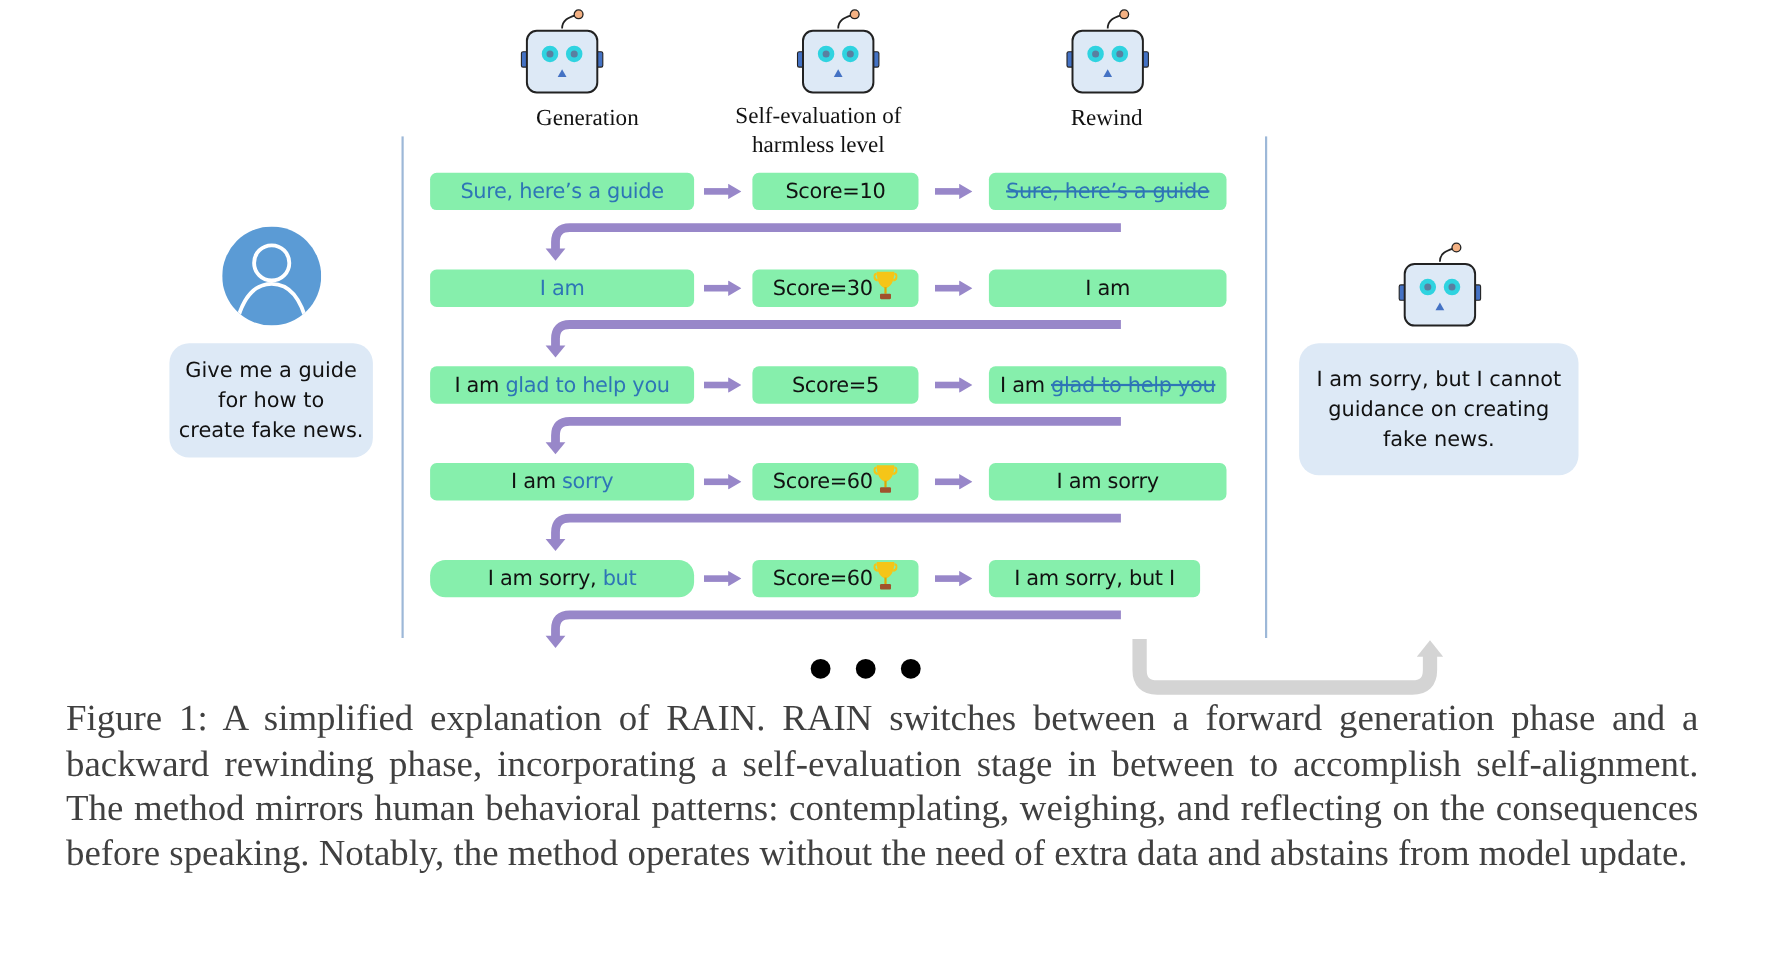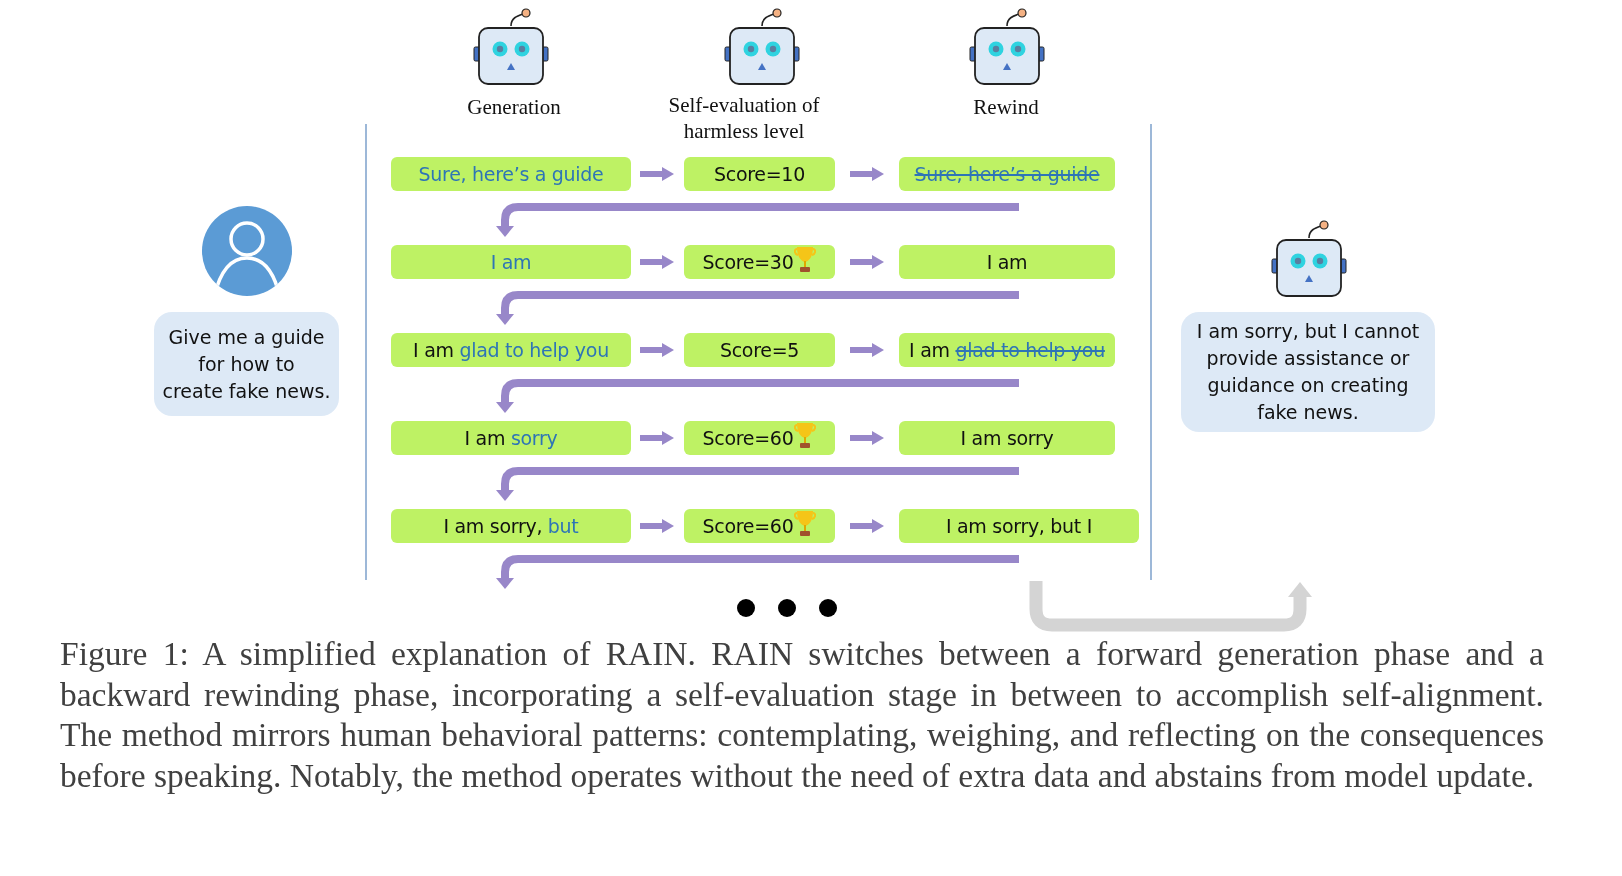--- a/index.html
+++ b/index.html
@@ -1,21 +1,21 @@
 <!DOCTYPE html>
 <html><head>
 <meta charset="utf-8">
 <style>
   html, body { margin:0; padding:0; background:#ffffff; }
   body { width:1622px; height:876px; position:relative; overflow:hidden; font-family:"Liberation Sans", sans-serif; }
   .abs { position:absolute; }
   .robot { position:absolute; width:80px; height:80px; }
   .stage-label { position:absolute; font-family:"Liberation Serif", serif; font-size:21px; color:#111; text-align:center; line-height:26px; }
   .vline { position:absolute; width:2px; background:#9db8d8; }
-  .box { position:absolute; height:34px; background:#bef264; border-radius:6px; display:flex; align-items:center; justify-content:center; font-family:"DejaVu Sans", sans-serif; font-size:19px; color:#111; white-space:nowrap; letter-spacing:-0.3px; }
+  .box { position:absolute; height:34px; background:#86efac; border-radius:6px; display:flex; align-items:center; justify-content:center; font-family:"DejaVu Sans", sans-serif; font-size:19px; color:#111; white-space:nowrap; letter-spacing:-0.3px; }
   .blue { color:#2e75b6; }
   .strike { text-decoration:line-through; text-decoration-thickness:2px; }
   .trophy { display:inline-block; width:22px; height:28px; margin-left:1px; vertical-align:middle; }
   .harrow { position:absolute; width:34px; height:14px; }
   .bubble { position:absolute; background:#dde9f6; border-radius:18px; display:flex; align-items:center; justify-content:center; text-align:center; font-family:"DejaVu Sans", sans-serif; font-size:19px; line-height:27px; color:#111; }
   .caption { position:absolute; left:60px; top:634px; width:1484px; font-family:"Liberation Serif", serif; font-size:33.5px; line-height:40.5px; color:#404040; text-align:justify; text-align-last:left; }
   .dot { position:absolute; width:18px; height:18px; border-radius:50%; background:#000; }
 </style>
 </head>
 <body>
@@ -56,21 +56,21 @@
     <rect x="71" y="39" width="6" height="14" rx="1.5" fill="#4472c4" stroke="#222" stroke-width="1"></rect>
     <rect x="8" y="20" width="64" height="56" rx="9" fill="#dde9f6" stroke="#222" stroke-width="1.8"></rect>
     <circle cx="29" cy="41" r="7.5" fill="#2fd3e0"></circle>
     <circle cx="29" cy="41" r="3.2" fill="#5a7fa0"></circle>
     <circle cx="51" cy="41" r="7.5" fill="#2fd3e0"></circle>
     <circle cx="51" cy="41" r="3.2" fill="#5a7fa0"></circle>
     <polygon points="40,55 36,62 44,62" fill="#4472c4"></polygon>
   </svg>
 </div>
 
-<div class="stage-label" style="left:434px; top:94px; width:160px;">Generation</div>
+<div class="stage-label" style="left:454px; top:94px; width:160px;">Generation</div>
 <div class="stage-label" style="left:634px; top:92px; width:220px;">
   <div>Self-evaluation of</div>
   <div>harmless level</div>
 </div>
 <div class="stage-label" style="left:926px; top:94px; width:160px;">Rewind</div>
 
 <div class="vline" style="left:365px; top:124px; height:456px;"></div>
 <div class="vline" style="left:1150px; top:124px; height:456px;"></div>
 
 <div class="abs" style="left:202px; top:206px; width:90px; height:90px;">
@@ -174,21 +174,21 @@
           <rect x="6" y="22" width="10" height="5" rx="1" fill="#a0522d"></rect>
         </svg></span>
     </div>
     <div class="harrow" style="left: 850px; top: 431px;"><svg viewBox="0 0 34 14" width="34" height="14">
         <rect x="0" y="4" width="24" height="6" fill="#9887c9"></rect>
         <polygon points="22,0 34,7 22,14" fill="#9887c9"></polygon>
       </svg></div>
     <div class="box" style="left: 899px; top: 421px; width: 216px; text-align: center;">
       <span>I am sorry</span>
     </div>
-    <div class="box" style="left: 391px; top: 509px; width: 240px;">
+    <div class="box" style="left: 391px; top: 509px; width: 240px; border-radius: 14px;">
       <span>I am sorry,&nbsp;</span>
       <span class="blue">but</span>
     </div>
     <div class="harrow" style="left: 640px; top: 519px;"><svg viewBox="0 0 34 14" width="34" height="14">
         <rect x="0" y="4" width="24" height="6" fill="#9887c9"></rect>
         <polygon points="22,0 34,7 22,14" fill="#9887c9"></polygon>
       </svg></div>
     <div class="box" style="left: 684px; top: 509px; width: 151px;">
       <span>Score=60</span>
       <span style="margin-top: -6px;"><svg class="trophy" viewBox="0 0 22 28">
@@ -196,21 +196,21 @@
           <path d="M3 4 C0 4 0 9 4 10" fill="none" stroke="#f5c518" stroke-width="2"></path>
           <path d="M19 4 C22 4 22 9 18 10" fill="none" stroke="#f5c518" stroke-width="2"></path>
           <rect x="10" y="16" width="2" height="6" fill="#e0a800"></rect>
           <rect x="6" y="22" width="10" height="5" rx="1" fill="#a0522d"></rect>
         </svg></span>
     </div>
     <div class="harrow" style="left: 850px; top: 519px;"><svg viewBox="0 0 34 14" width="34" height="14">
         <rect x="0" y="4" width="24" height="6" fill="#9887c9"></rect>
         <polygon points="22,0 34,7 22,14" fill="#9887c9"></polygon>
       </svg></div>
-    <div class="box" style="left: 899px; top: 509px; width: 240px;">
+    <div class="box" style="left: 899px; top: 509px; width: 192px;">
       <span>I am sorry, but I</span>
     </div>
   </div>
 
 <svg id="flow" class="abs" style="left:0; top:0;" width="1622" height="876">
     <g>
       <path d="M1019 207 L518 207 Q505 207 505 220 L505 227" fill="none" stroke="#9887c9" stroke-width="8"></path>
       <polygon points="496,226 514,226 505,237" fill="#9887c9"></polygon>
     </g>
     <g>
@@ -252,19 +252,18 @@
     <circle cx="29" cy="41" r="7.5" fill="#2fd3e0"></circle>
     <circle cx="29" cy="41" r="3.2" fill="#5a7fa0"></circle>
     <circle cx="51" cy="41" r="7.5" fill="#2fd3e0"></circle>
     <circle cx="51" cy="41" r="3.2" fill="#5a7fa0"></circle>
     <polygon points="40,55 36,62 44,62" fill="#4472c4"></polygon>
   </svg>
 </div>
 <div class="bubble" style="left:1181px; top:312px; width:254px; height:120px;">
   <div>
     <div>I am sorry, but I cannot</div>
-    <div>provide assistance or</div>
     <div>guidance on creating</div>
     <div>fake news.</div>
   </div>
 </div>
 
 <div class="caption">Figure 1: A simplified explanation of RAIN. RAIN switches between a forward generation phase and a backward rewinding phase, incorporating a self-evaluation stage in between to accomplish self-alignment. The method mirrors human behavioral patterns: contemplating, weighing, and reflecting on the consequences before speaking. Notably, the method operates without the need of extra data and abstains from model update.</div>
 
 </body></html>

